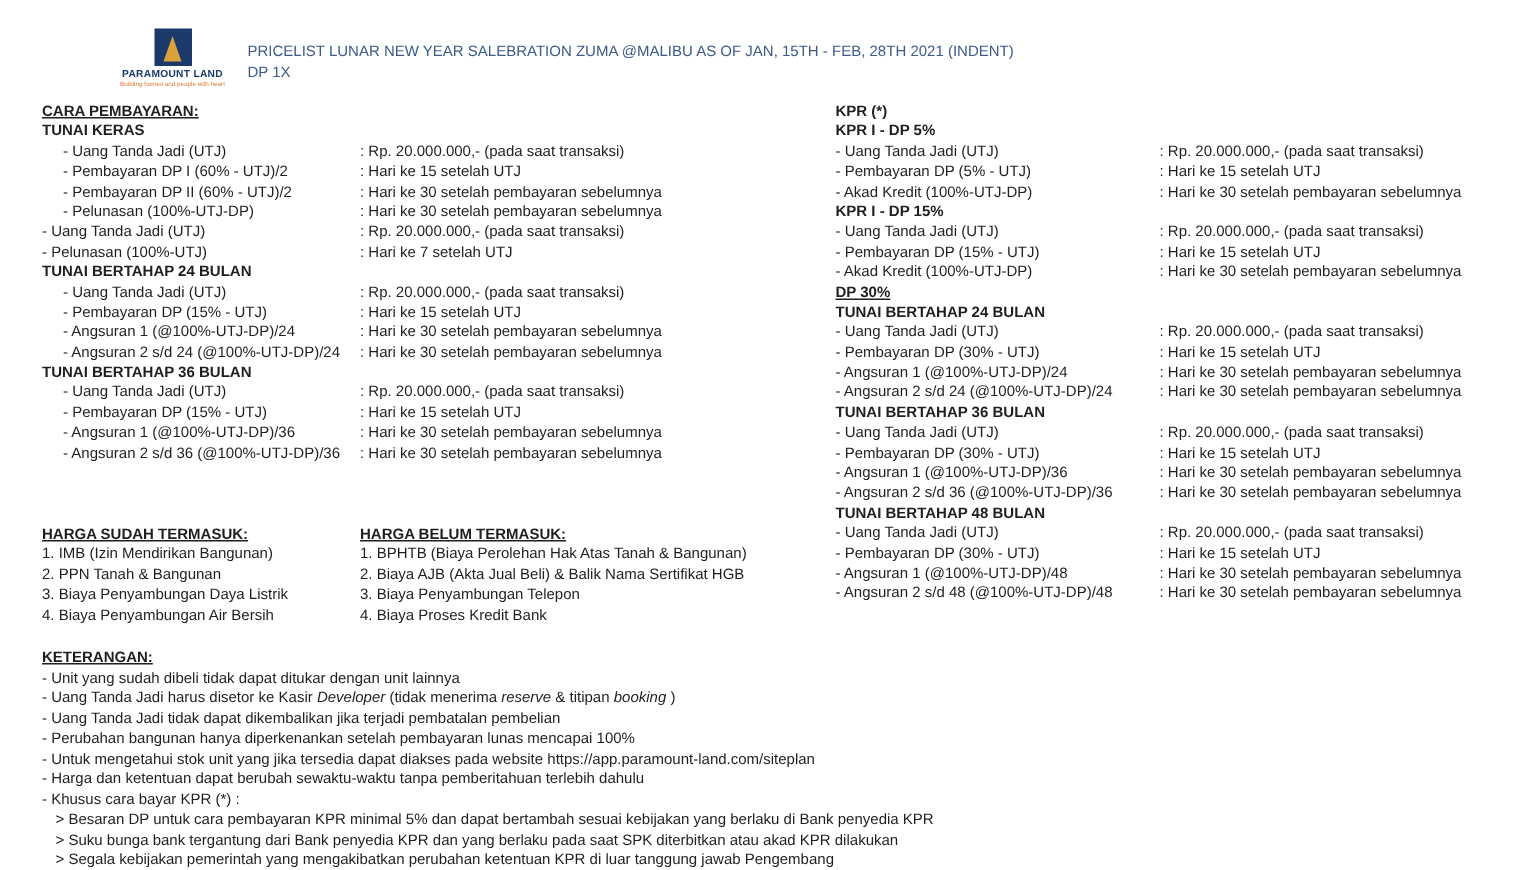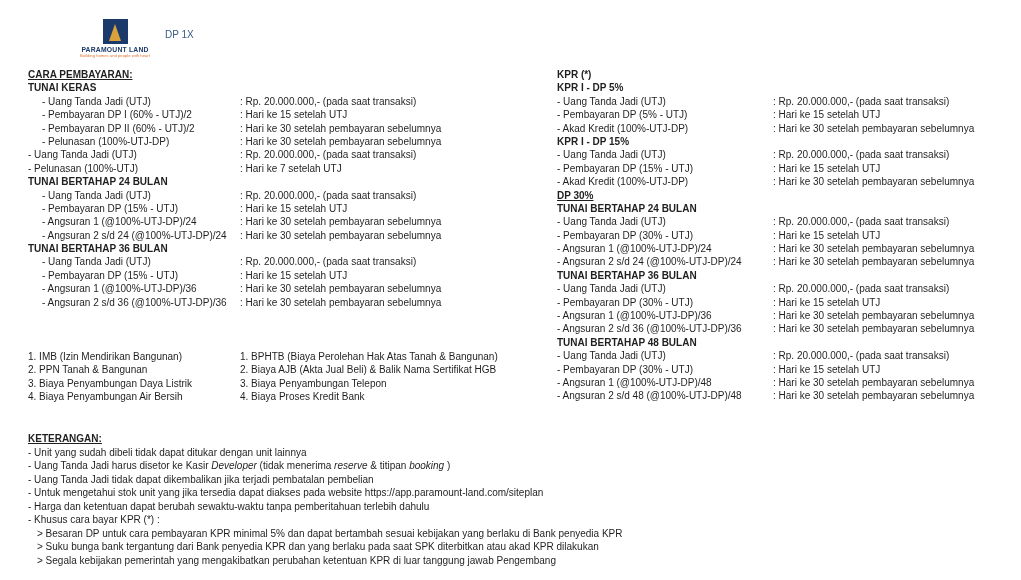--- a/index.html
+++ b/index.html
@@ -44,20 +44,21 @@
 
   <div class="logo">
     <div class="logo-mark">
       <div class="logo-pyramid"></div>
     </div>
     <div class="logo-company">PARAMOUNT LAND</div>
     <div class="logo-tagline">Building homes and people with heart</div>
   </div>
 
   <div class="doc-title">
+    <div>PRICELIST LUNAR NEW YEAR SALEBRATION ZUMA @MALIBU AS OF JAN, 15TH - FEB, 28TH 2021 (INDENT)</div>
     <div>DP 1X</div>
   </div>
 
   <div class="col col-left" id="col-left">
       <div class="row sec-title underline">CARA PEMBAYARAN:</div>
       <div class="row sec-title">TUNAI KERAS</div>
       <div class="row indent"><span class="lbl">- Uang Tanda Jadi (UTJ)</span><span class="val">: Rp. 20.000.000,- (pada saat transaksi)</span></div>
       <div class="row indent"><span class="lbl">- Pembayaran DP I (60% - UTJ)/2</span><span class="val">: Hari ke 15 setelah UTJ</span></div>
       <div class="row indent"><span class="lbl">- Pembayaran DP II (60% - UTJ)/2</span><span class="val">: Hari ke 30 setelah pembayaran sebelumnya</span></div>
       <div class="row indent"><span class="lbl">- Pelunasan (100%-UTJ-DP)</span><span class="val">: Hari ke 30 setelah pembayaran sebelumnya</span></div>
@@ -96,34 +97,39 @@
       <div class="row"><span class="lbl">- Angsuran 1 (@100%-UTJ-DP)/36</span><span class="val">: Hari ke 30 setelah pembayaran sebelumnya</span></div>
       <div class="row"><span class="lbl">- Angsuran 2 s/d 36 (@100%-UTJ-DP)/36</span><span class="val">: Hari ke 30 setelah pembayaran sebelumnya</span></div>
       <div class="row sec-title">TUNAI BERTAHAP 48 BULAN</div>
       <div class="row"><span class="lbl">- Uang Tanda Jadi (UTJ)</span><span class="val">: Rp. 20.000.000,- (pada saat transaksi)</span></div>
       <div class="row"><span class="lbl">- Pembayaran DP (30% - UTJ)</span><span class="val">: Hari ke 15 setelah UTJ</span></div>
       <div class="row"><span class="lbl">- Angsuran 1 (@100%-UTJ-DP)/48</span><span class="val">: Hari ke 30 setelah pembayaran sebelumnya</span></div>
       <div class="row"><span class="lbl">- Angsuran 2 s/d 48 (@100%-UTJ-DP)/48</span><span class="val">: Hari ke 30 setelah pembayaran sebelumnya</span></div>
     </div>
 
   <div class="lists">
+    <div class="row">
+      <span class="sec-title underline">HARGA SUDAH TERMASUK:</span>
+      <span class="sec-title underline cell2">HARGA BELUM TERMASUK:</span>
+    </div>
     <div id="lists-body">
         <div class="row"><span>1. IMB (Izin Mendirikan Bangunan)</span><span class="cell2">1. BPHTB (Biaya Perolehan Hak Atas Tanah &amp; Bangunan)</span></div>
         <div class="row"><span>2. PPN Tanah &amp; Bangunan</span><span class="cell2">2. Biaya AJB (Akta Jual Beli) &amp; Balik Nama Sertifikat HGB</span></div>
         <div class="row"><span>3. Biaya Penyambungan Daya Listrik</span><span class="cell2">3. Biaya Penyambungan Telepon</span></div>
         <div class="row"><span>4. Biaya Penyambungan Air Bersih</span><span class="cell2">4. Biaya Proses Kredit Bank</span></div>
       </div>
   </div>
 
   <div class="notes">
     <div class="row sec-title underline">KETERANGAN:</div>
     <div id="notes-body">
         <div class="row"><span>- Unit yang sudah dibeli tidak dapat ditukar dengan unit lainnya</span></div>
         <div class="row"><span>- Uang Tanda Jadi harus disetor ke Kasir </span><span class="seg-i">Developer</span><span> (tidak menerima </span><span class="seg-i">reserve</span><span> &amp; titipan </span><span class="seg-i">booking</span><span> )</span></div>
         <div class="row"><span>- Uang Tanda Jadi tidak dapat dikembalikan jika terjadi pembatalan pembelian</span></div>
+        <div class="row"><span>- Perubahan bangunan hanya diperkenankan setelah pembayaran lunas mencapai 100%</span></div>
         <div class="row"><span>- Untuk mengetahui stok unit yang jika tersedia dapat diakses pada website https://app.paramount-land.com/siteplan</span></div>
         <div class="row"><span>- Harga dan ketentuan dapat berubah sewaktu-waktu tanpa pemberitahuan terlebih dahulu</span></div>
         <div class="row"><span>- Khusus cara bayar KPR (*) :</span></div>
         <div class="row note-indent"><span>&gt; Besaran DP untuk cara pembayaran KPR minimal 5% dan dapat bertambah sesuai kebijakan yang berlaku di Bank penyedia KPR</span></div>
         <div class="row note-indent"><span>&gt; Suku bunga bank tergantung dari Bank penyedia KPR dan yang berlaku pada saat SPK diterbitkan atau akad KPR dilakukan</span></div>
         <div class="row note-indent"><span>&gt; Segala kebijakan pemerintah yang mengakibatkan perubahan ketentuan KPR di luar tanggung jawab Pengembang</span></div>
       </div>
   </div>
 
 </div>

